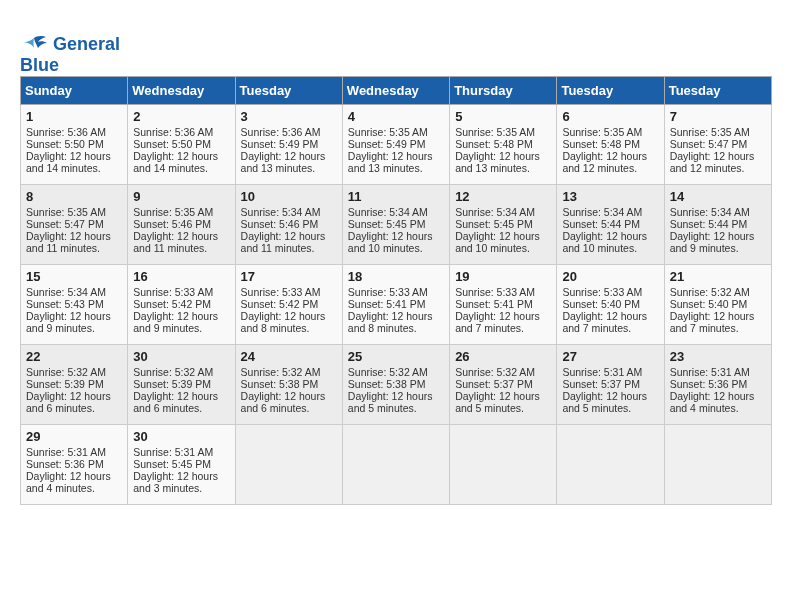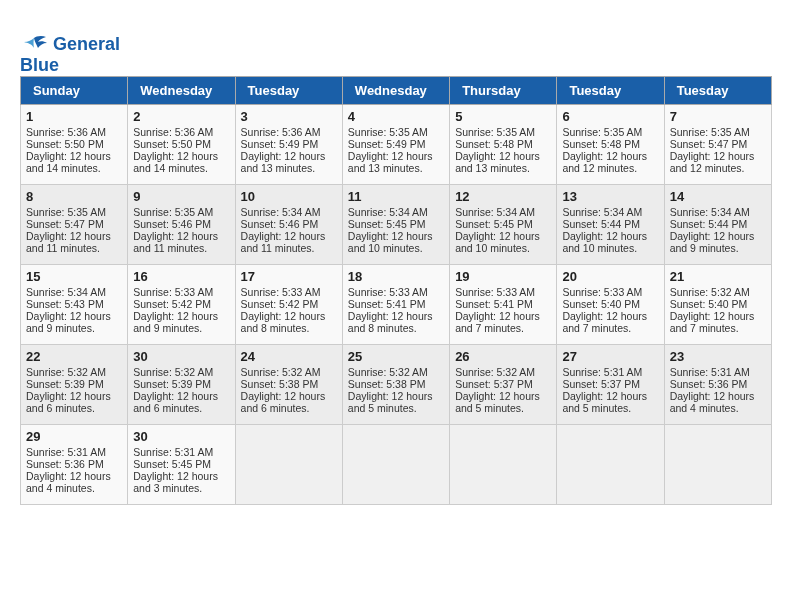--- a/index.html
+++ b/index.html
@@ -43,21 +43,21 @@
     table {
       width: 100%;
       border-collapse: collapse;
       table-layout: fixed;
     }
     thead tr {
       background-color: #1a5fa8;
       color: white;
     }
     thead th {
-      padding: 6px 12px;
+      padding: 6px 4px;
       font-size: 13px;
       font-weight: bold;
       text-align: left;
       border: 1px solid #aaa;
     }
     tbody tr {
       vertical-align: top;
     }
     tbody td {
       border: 1px solid #ccc;

